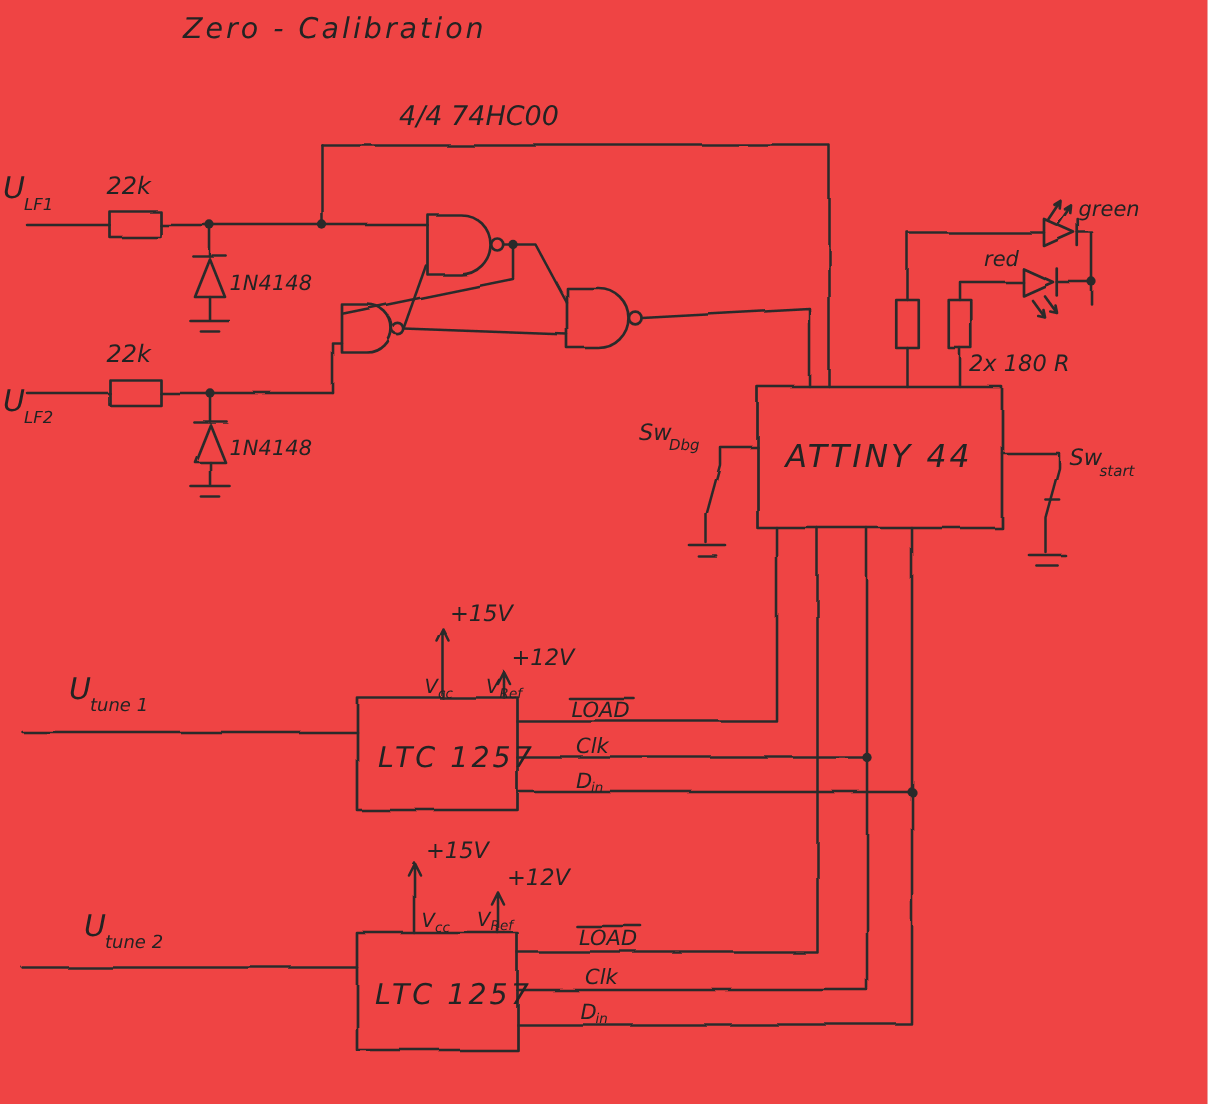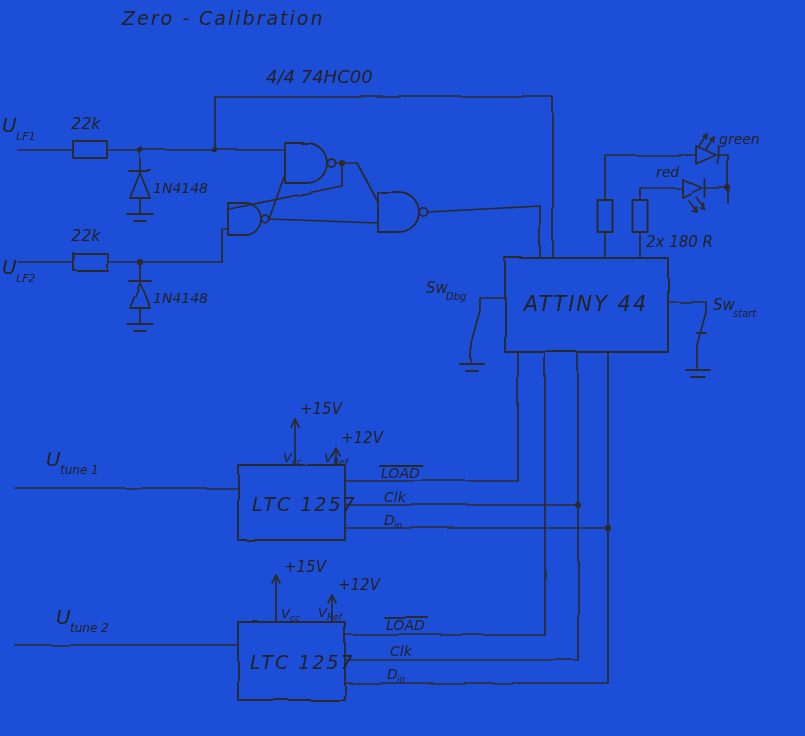--- a/index.html
+++ b/index.html
@@ -1,17 +1,17 @@
 <!DOCTYPE html>
 <html><head>
 <meta charset="utf-8">
 <style>
   html,body{margin:0;padding:0;background:#e9e9e7;}
   .page{
-    width:805px;height:736px;background:#1d4ed8;position:relative;margin:0 auto;
+    width:805px;height:736px;background:#ef4444;position:relative;margin:0 auto;
     overflow:hidden;
   }
   svg text{
     font-family:"DejaVu Sans",sans-serif;
     font-style:italic;
     fill:#232323;
   }
   .wire{fill:none;stroke:#2b2b2b;stroke-width:1.7;stroke-linecap:round;stroke-linejoin:round;}
   .sym {fill:none;stroke:#2b2b2b;stroke-width:1.8;stroke-linecap:round;stroke-linejoin:round;}
   .dot {fill:#2b2b2b;stroke:none;}

